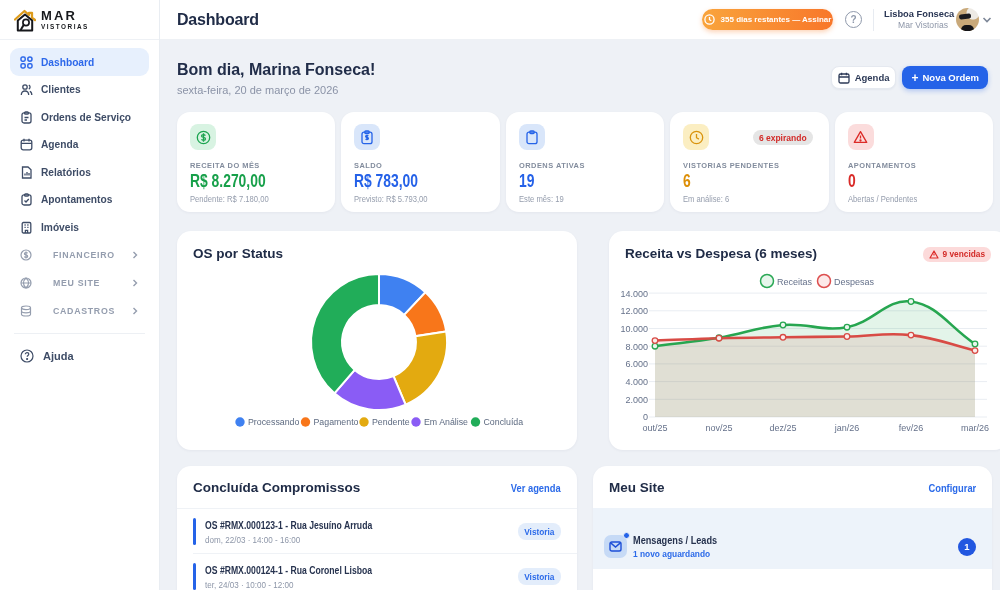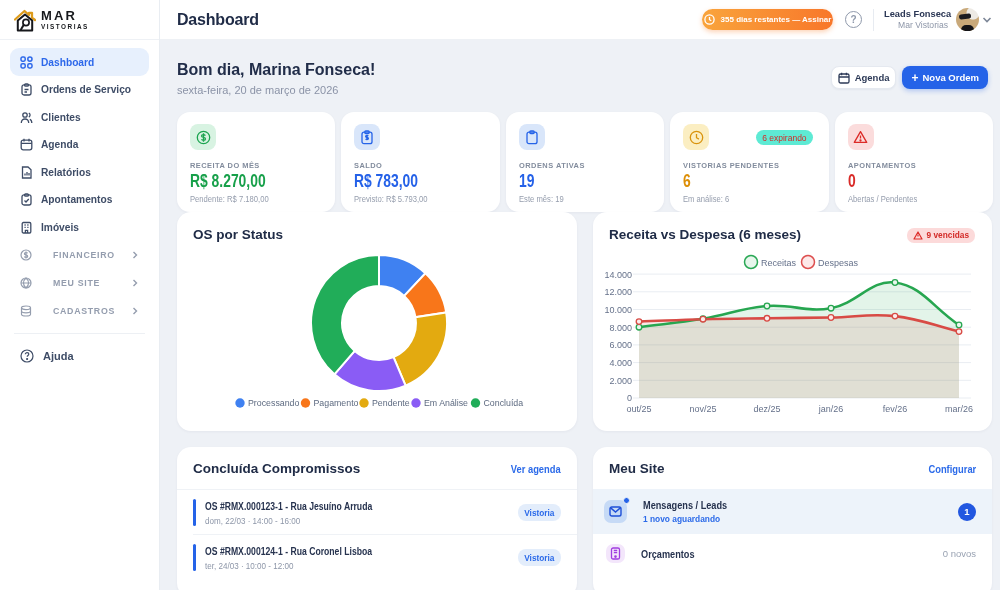--- a/index.html
+++ b/index.html
@@ -48,40 +48,40 @@
 .btn-agenda svg{margin-right:5px;}
 .btn-nova{display:flex;align-items:center;height:23px;background:#2563e8;border-radius:8px;padding:0 9px;font-size:9.5px;font-weight:bold;color:#fff;margin-left:6px;box-shadow:0 2px 5px rgba(37,99,232,.3);}
 .btn-nova .plus{font-size:12px;margin-right:4px;font-weight:bold;}
 
 .stats{display:grid;grid-template-columns:repeat(5,1fr);gap:6px;margin-top:16px;width:816px;}
 .scard{background:#fff;border-radius:13px;padding:12px 13px 11px 13px;height:100px;box-shadow:0 1px 3px rgba(30,45,80,.05);position:relative;}
 .icsq{width:26px;height:26px;border-radius:8px;display:flex;align-items:center;justify-content:center;}
 .slabel{font-size:8px;font-weight:bold;color:#828c9d;letter-spacing:0.5px;margin-top:11px;white-space:nowrap;transform:scaleX(0.93);transform-origin:0 50%;}
 .snum{font-size:18.5px;font-weight:bold;margin-top:0;transform:scaleX(0.75);transform-origin:0 50%;white-space:nowrap;}
 .ssub{font-size:9px;color:#959dad;margin-top:2px;white-space:nowrap;transform:scaleX(0.85);transform-origin:0 50%;}
-.sbadge{position:absolute;top:18px;right:16px;background:#5eead4;color:#d32b28;font-size:8.5px;font-weight:normal;border-radius:8px;padding:2.5px 6px;}
-
-.charts{display:grid;grid-template-columns:400px 399px;gap:16px;}
+.sbadge{position:absolute;top:18px;right:16px;background:#e5e5e5;color:#d32b28;font-size:8.5px;font-weight:bold;border-radius:8px;padding:2.5px 6px;}
+
+.charts{display:grid;grid-template-columns:400px 399px;gap:32px;margin-top:19px;}
 .ccard{background:#fff;border-radius:14px;height:219px;box-shadow:0 1px 3px rgba(30,45,80,.05);position:relative;}
 .ccard h3{font-size:13.5px;color:#202c47;padding:15px 0 0 16px;}
 .venc{position:absolute;top:15.5px;right:17px;background:#fcdada;color:#d32b28;font-size:8.3px;font-weight:bold;border-radius:7px;padding:2.5px 6px;display:flex;align-items:center;}
 .venc svg{margin-right:4px;}
 
 .bottom{display:grid;grid-template-columns:400px 399px;gap:16px;margin-top:16px;}
 .bcard{background:#fff;border-radius:14px;height:150px;box-shadow:0 1px 3px rgba(30,45,80,.05);overflow:hidden;}
 .bhead{display:flex;align-items:center;padding:14px 16px 13px 16px;}
 .bhead h3{font-size:13.5px;color:#202c47;}
 .bhead a{margin-left:auto;font-size:11px;font-weight:bold;color:#2b6ae9;text-decoration:none;transform:scaleX(0.85);transform-origin:100% 50%;}
 .bdiv{border-top:1px solid #eff2f6;}
 .apt{display:flex;align-items:center;padding:9px 16px 8px 16px;}
 .apt .bar{width:3px;height:27px;border-radius:2px;background:#2563e8;margin-right:9px;}
 .apt .t1{font-size:10.8px;font-weight:bold;color:#27334f;transform:scaleX(0.8);transform-origin:0 50%;white-space:nowrap;}
 .apt .t2{font-size:9.5px;color:#8d96a8;margin-top:3px;transform:scaleX(0.85);transform-origin:0 50%;white-space:nowrap;}
 .apt .tag{margin-left:auto;background:#e3edfb;color:#2b6ae9;font-size:8.3px;font-weight:bold;border-radius:8px;padding:3.5px 6.5px;}
-.site-row{display:flex;align-items:center;padding:10px 16px 10px 11px;gap:10px;}
+.site-row{display:flex;align-items:center;padding:26px 16px 10px 11px;}
 .site-row.hl{background:#edf3fa;}
 .site-ic{width:23px;height:23px;border-radius:7px;display:flex;align-items:center;justify-content:center;position:relative;}
 .site-ic .dot{position:absolute;top:-3px;right:-3px;width:7px;height:7px;border-radius:50%;background:#2563e8;border:1.5px solid #edf3fa;}
 .site-tx{margin-left:6px;}
 .site-tx .t1{font-size:10.8px;font-weight:bold;color:#27334f;transform:scaleX(0.85);transform-origin:0 50%;white-space:nowrap;}
 .site-tx .t2{font-size:9.5px;font-weight:bold;color:#2b6ae9;margin-top:2px;transform:scaleX(0.88);transform-origin:0 50%;white-space:nowrap;}
 .site-n{margin-left:auto;background:#2257e0;color:#fff;width:18px;height:18px;border-radius:50%;font-size:9.5px;font-weight:bold;display:flex;align-items:center;justify-content:center;}
 .site-z{margin-left:auto;font-size:9.5px;color:#99a2b2;}
 </style>
 </head>
@@ -104,33 +104,33 @@
     <div class="nav-item active">
       <svg width="13" height="13" viewBox="0 0 13 13" fill="none" stroke="#2d68ea" stroke-width="1.5">
             <rect x="1" y="1" width="4.2" height="4.2" rx="1.4"></rect>
             <rect x="7.8" y="1" width="4.2" height="4.2" rx="2.1"></rect>
             <rect x="1" y="7.8" width="4.2" height="4.2" rx="1.4"></rect>
             <rect x="7.8" y="7.8" width="4.2" height="4.2" rx="1.4"></rect>
           </svg>
       Dashboard</div>
     <div class="nav-item">
       <svg width="13" height="13" viewBox="0 0 13 13" fill="none" stroke="#3e4c66" stroke-width="1.3">
-            <rect x="2" y="1.8" width="9" height="10.2" rx="2"></rect>
-            <rect x="4.6" y="0.8" width="3.8" height="2.4" rx="1"></rect>
-            <path d="M4.5 6.5h4M4.5 9h2.5"></path>
-          </svg>
-      Ordens de Serviço</div>
-    <div class="nav-item">
-      <svg width="13" height="13" viewBox="0 0 13 13" fill="none" stroke="#3e4c66" stroke-width="1.3">
             <circle cx="5" cy="4" r="2.2"></circle>
             <path d="M1.3 12c0-2.6 1.6-4 3.7-4s3.7 1.4 3.7 4"></path>
             <path d="M8.8 2.1a2.2 2.2 0 010 4"></path>
             <path d="M9.8 8.3c1.3.4 2 1.7 2 3.7"></path>
           </svg>
       Clientes</div>
+    <div class="nav-item">
+      <svg width="13" height="13" viewBox="0 0 13 13" fill="none" stroke="#3e4c66" stroke-width="1.3">
+            <rect x="2" y="1.8" width="9" height="10.2" rx="2"></rect>
+            <rect x="4.6" y="0.8" width="3.8" height="2.4" rx="1"></rect>
+            <path d="M4.5 6.5h4M4.5 9h2.5"></path>
+          </svg>
+      Ordens de Serviço</div>
     <div class="nav-item">
       <svg width="13" height="13" viewBox="0 0 13 13" fill="none" stroke="#3e4c66" stroke-width="1.3">
             <rect x="1.2" y="2.2" width="10.6" height="9.6" rx="2"></rect>
             <path d="M1.2 5.4h10.6M4 .8v2.8M9 .8v2.8"></path>
           </svg>
       Agenda</div>
     <div class="nav-item">
       <svg width="13" height="13" viewBox="0 0 13 13" fill="none" stroke="#3e4c66" stroke-width="1.3">
             <path d="M2.5 1h5.5L11 3.8V12H2.5z"></path>
             <path d="M5 7.5v2M7 6v3.5M9 7v2.5"></path>
@@ -195,21 +195,21 @@
     <div class="top-right">
       <div class="trial">
         <svg width="11" height="11" viewBox="0 0 11 11" fill="none" stroke="#fff" stroke-width="1.3">
               <circle cx="5.5" cy="5.5" r="4.6"></circle>
               <path d="M5.5 3v2.7l1.8 1"></path>
             </svg>
         355 dias restantes — Assinar</div>
       <div class="help">?</div>
       <div class="vdiv"></div>
       <div class="who">
-            <div class="nm">Leads Fonseca</div>
+            <div class="nm">Lisboa Fonseca</div>
             <div class="co">Mar Vistorias</div>
           </div>
       <div class="avatar"></div>
       <svg class="chevd" width="10" height="10" viewBox="0 0 10 10" fill="none" stroke="#7d8798" stroke-width="1.6">
             <path d="M1.5 3l3.5 3.5L8.5 3"></path>
           </svg>
     </div>
   </header>
   <div class="content">
     <div class="greet">

